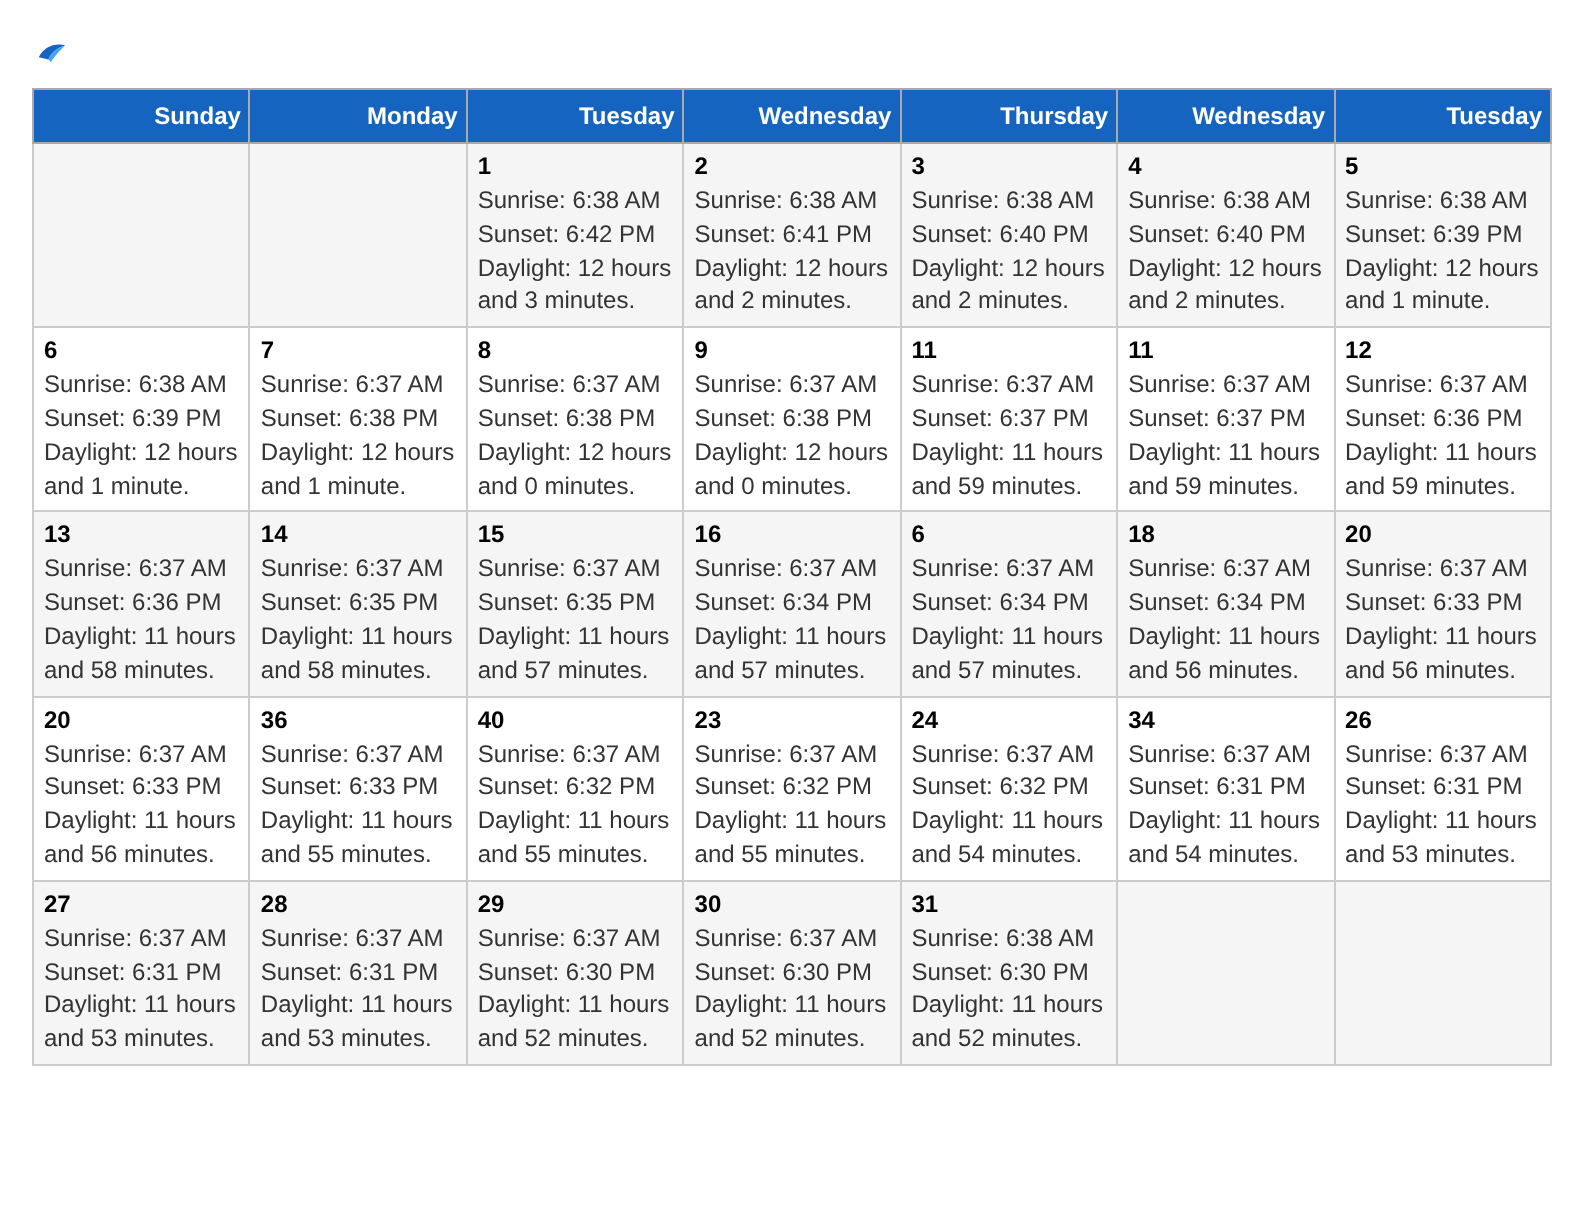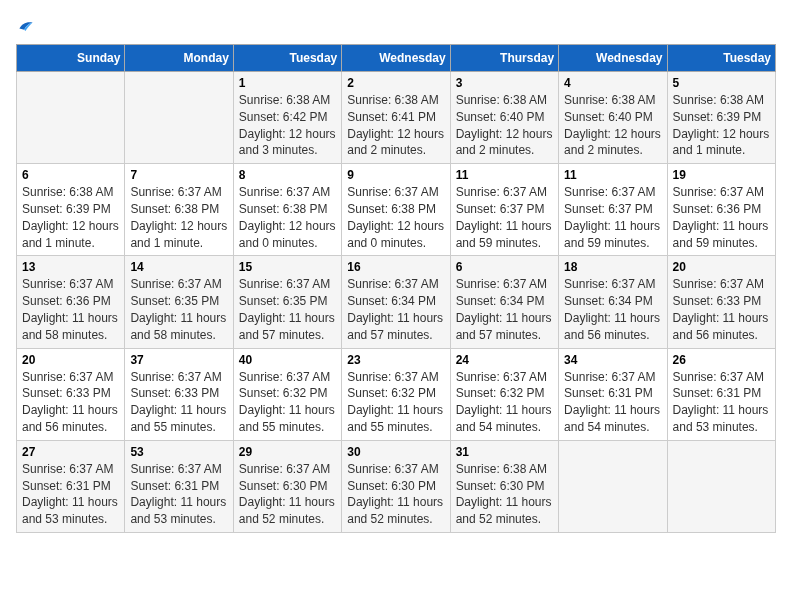--- a/index.html
+++ b/index.html
@@ -194,21 +194,21 @@
 and 59 minutes.</div>
         </td>
         <td>
           <span class="day-num">11</span>
           <div class="day-info" style="white-space: pre-line;">Sunrise: 6:37 AM
 Sunset: 6:37 PM
 Daylight: 11 hours
 and 59 minutes.</div>
         </td>
         <td>
-          <span class="day-num">19</span>
+          <span class="day-num">12</span>
           <div class="day-info" style="white-space: pre-line;">Sunrise: 6:37 AM
 Sunset: 6:36 PM
 Daylight: 11 hours
 and 59 minutes.</div>
         </td>
       </tr>
       <tr>
         <td>
           <span class="day-num">13</span>
           <div class="day-info" style="white-space: pre-line;">Sunrise: 6:37 AM
@@ -261,21 +261,21 @@
       </tr>
       <tr>
         <td>
           <span class="day-num">20</span>
           <div class="day-info" style="white-space: pre-line;">Sunrise: 6:37 AM
 Sunset: 6:33 PM
 Daylight: 11 hours
 and 56 minutes.</div>
         </td>
         <td>
-          <span class="day-num">37</span>
+          <span class="day-num">36</span>
           <div class="day-info" style="white-space: pre-line;">Sunrise: 6:37 AM
 Sunset: 6:33 PM
 Daylight: 11 hours
 and 55 minutes.</div>
         </td>
         <td>
           <span class="day-num">40</span>
           <div class="day-info" style="white-space: pre-line;">Sunrise: 6:37 AM
 Sunset: 6:32 PM
 Daylight: 11 hours
@@ -312,21 +312,21 @@
       </tr>
       <tr>
         <td>
           <span class="day-num">27</span>
           <div class="day-info" style="white-space: pre-line;">Sunrise: 6:37 AM
 Sunset: 6:31 PM
 Daylight: 11 hours
 and 53 minutes.</div>
         </td>
         <td>
-          <span class="day-num">53</span>
+          <span class="day-num">28</span>
           <div class="day-info" style="white-space: pre-line;">Sunrise: 6:37 AM
 Sunset: 6:31 PM
 Daylight: 11 hours
 and 53 minutes.</div>
         </td>
         <td>
           <span class="day-num">29</span>
           <div class="day-info" style="white-space: pre-line;">Sunrise: 6:37 AM
 Sunset: 6:30 PM
 Daylight: 11 hours

